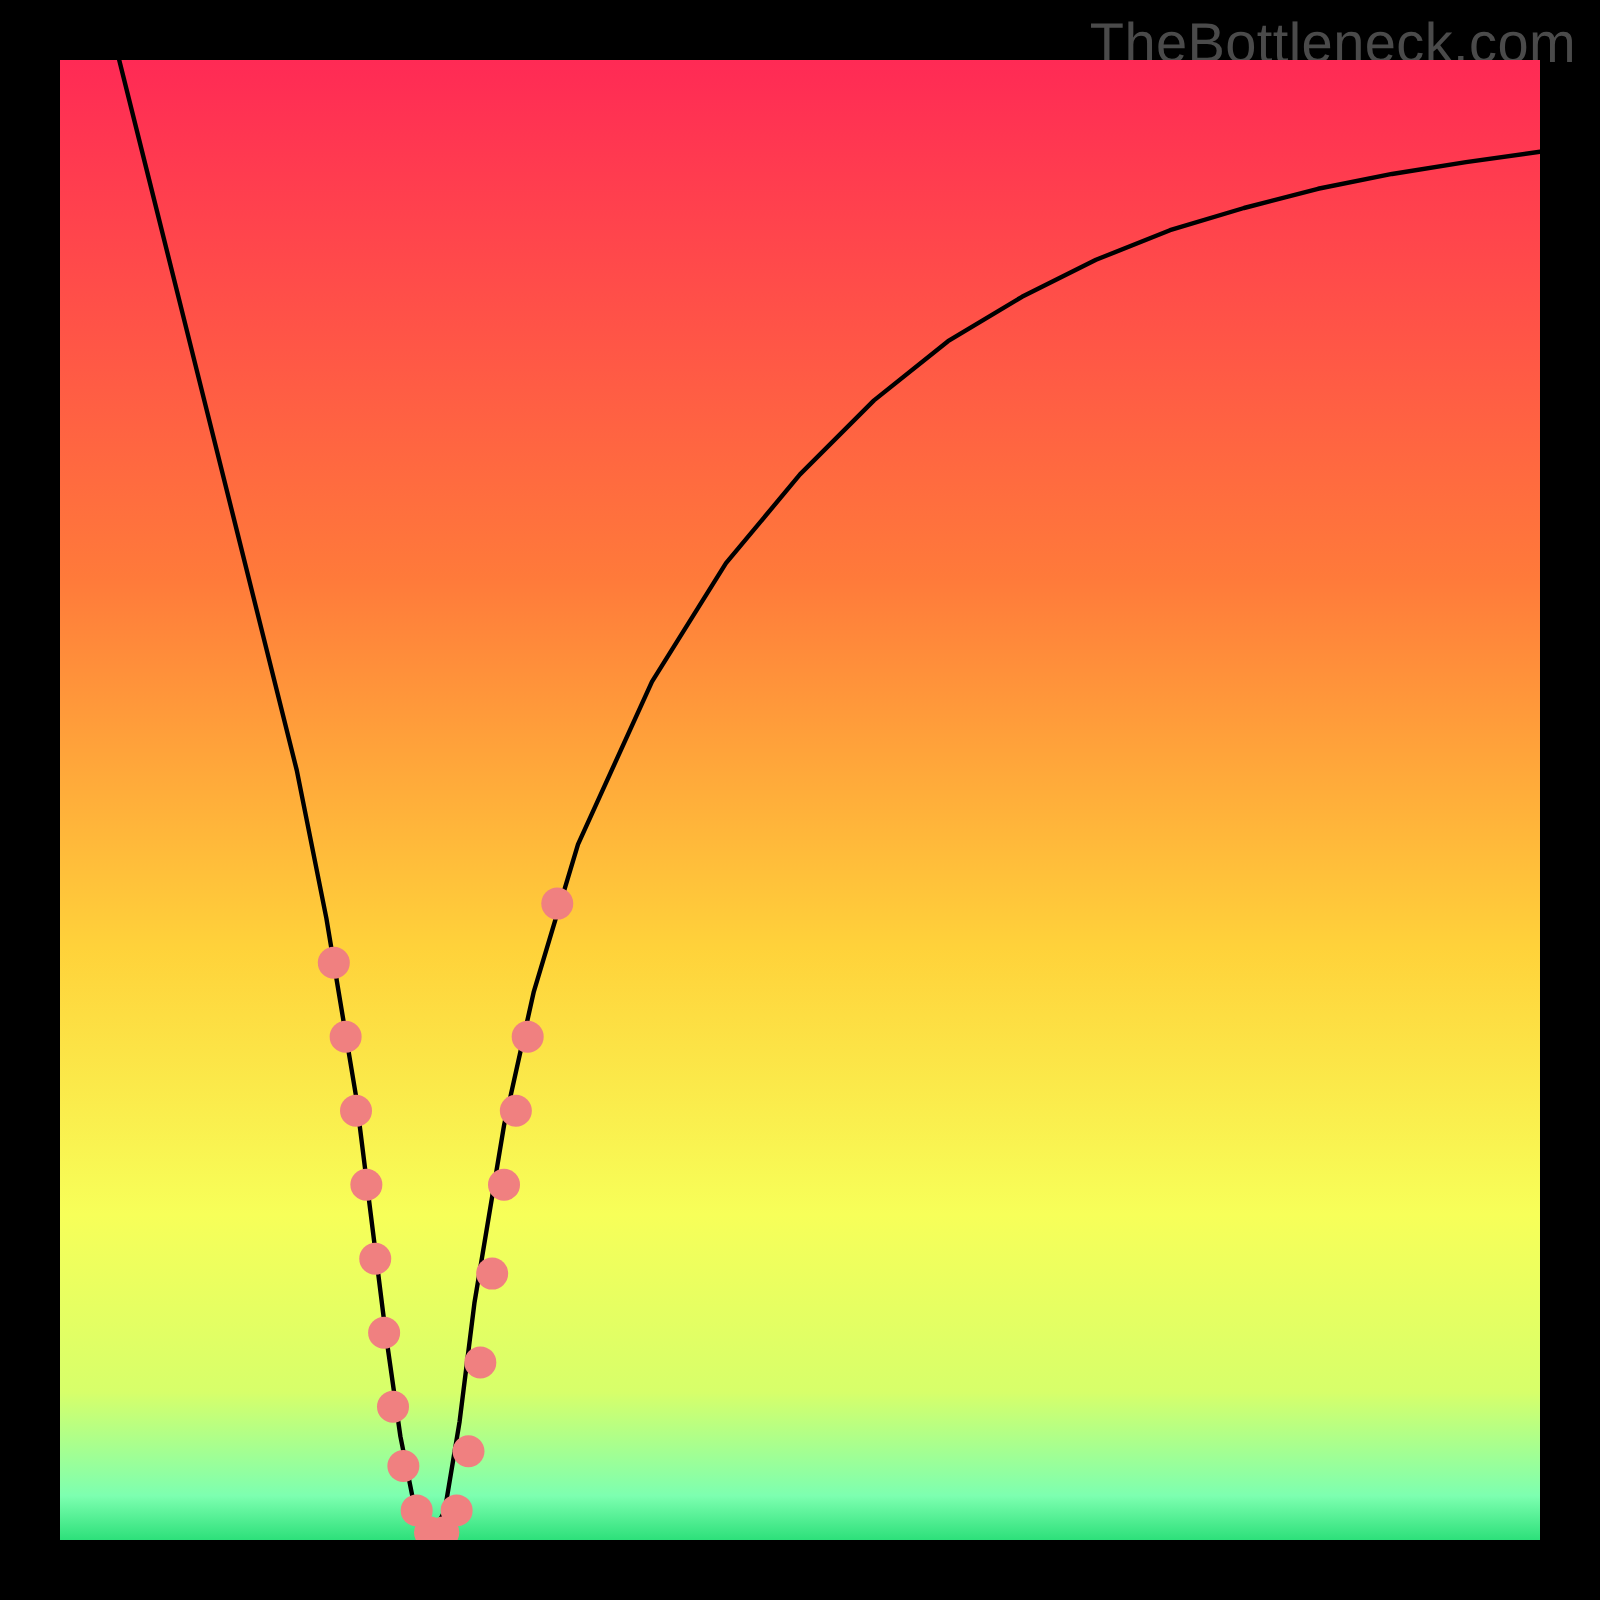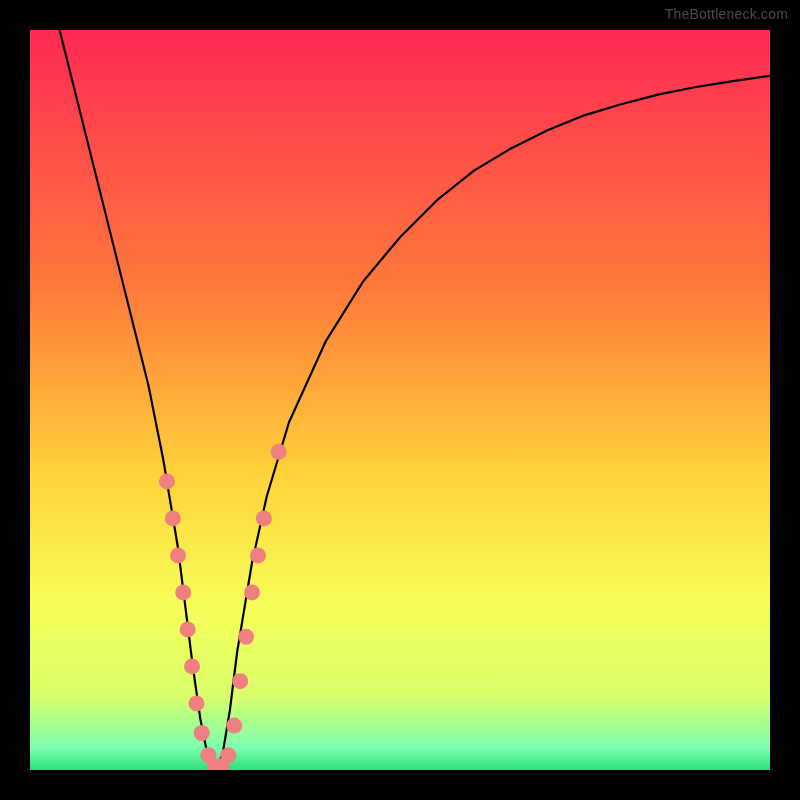--- a/index.html
+++ b/index.html
@@ -15,21 +15,21 @@
     position: relative;
     width: 800px;
     height: 800px;
     background: #000;
   }
   .watermark {
     position: absolute;
     top: 6px;
     right: 12px;
     color: #4a4a4a;
-    font-size: 14px;
+    font-size: 28px;
     font-weight: 500;
     letter-spacing: 0.2px;
     user-select: none;
   }
   .plot {
     position: absolute;
     left: 30px;
     top: 30px;
     width: 740px;
     height: 740px;

